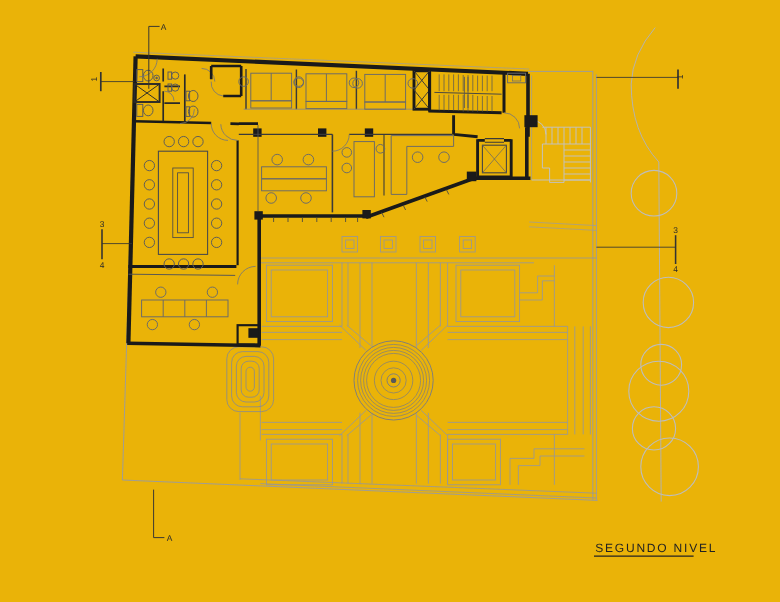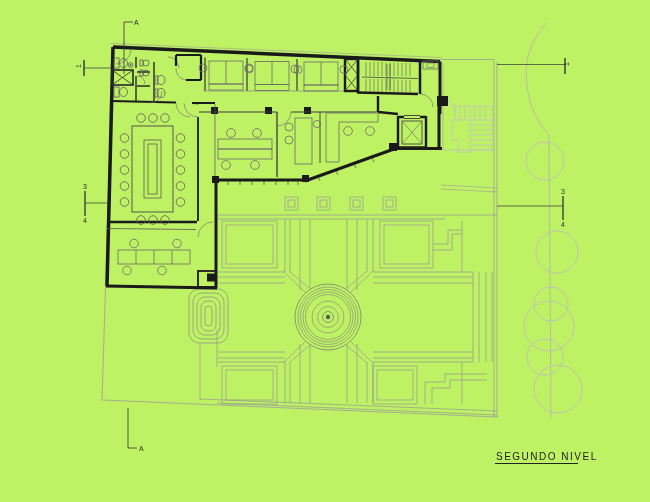--- a/index.html
+++ b/index.html
@@ -1,16 +1,16 @@
 <!DOCTYPE html>
 <html><head>
 <meta charset="utf-8">
 <style>
   html,body{margin:0;padding:0;background:#fff;}
-  .sheet{position:relative;width:650px;height:502px;background:#bef264;overflow:hidden;
+  .sheet{position:relative;width:650px;height:502px;background:#eab308;overflow:hidden;
          font-family:"Liberation Sans", sans-serif;}
   svg{display:block;}
   text{font-family:"Liberation Sans", sans-serif;fill:#2b2b2b;}
   .marker-label{font-size:7px;}
   .title-text{font-size:10px;letter-spacing:1.5px;fill:#222;}
 </style>
 </head>
 <body>
 
 <div class="sheet">

